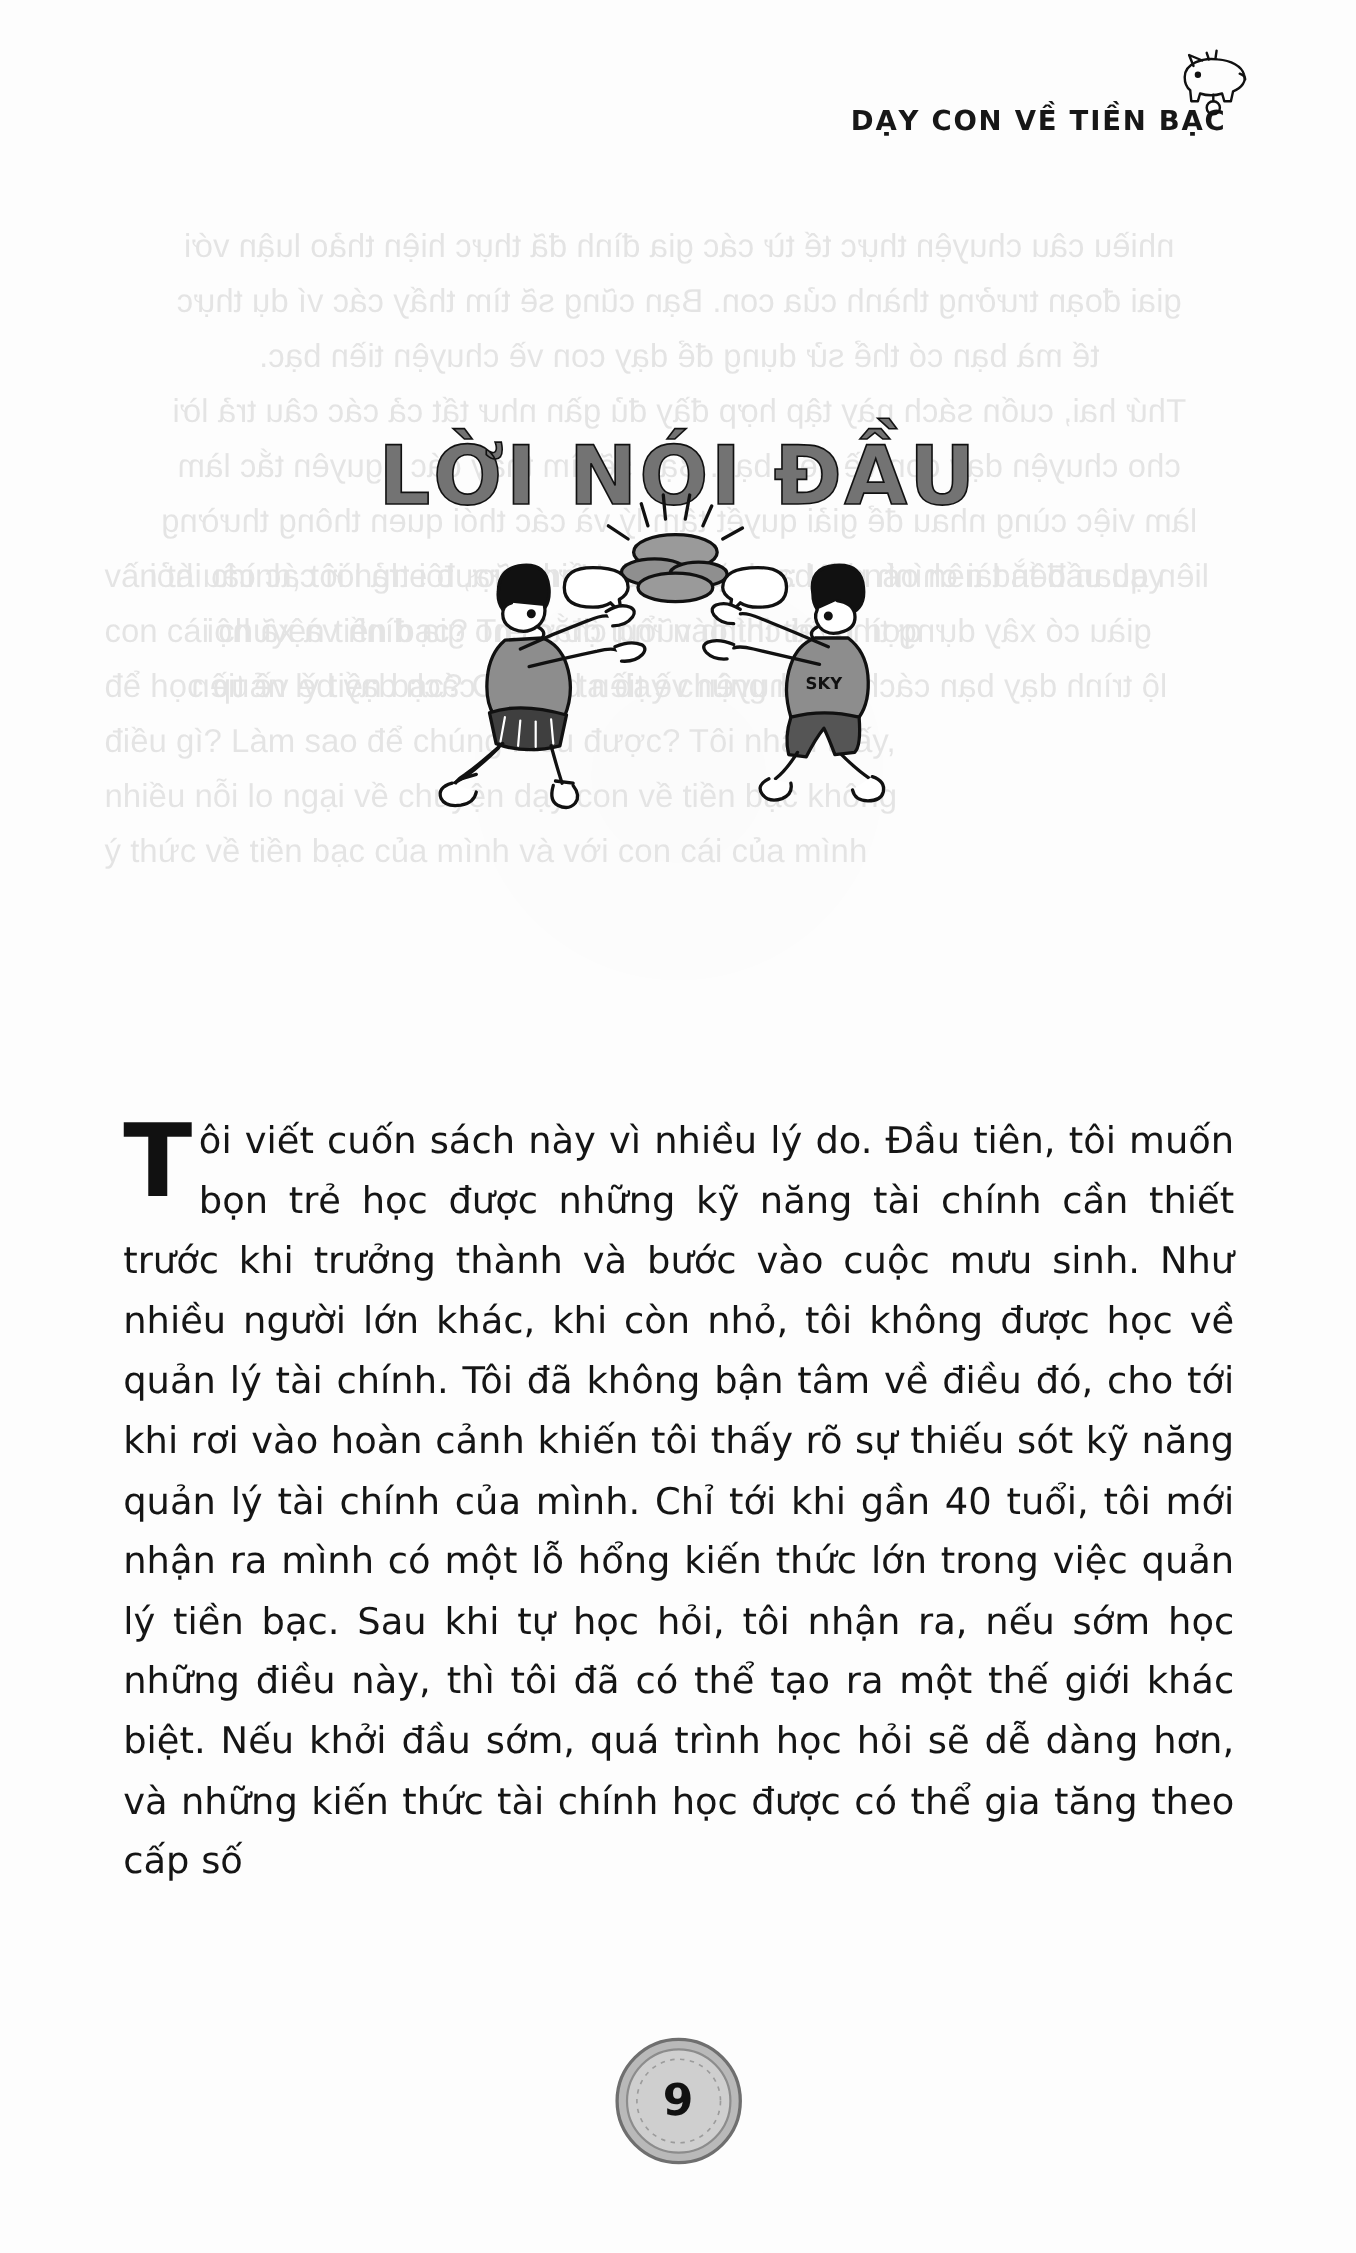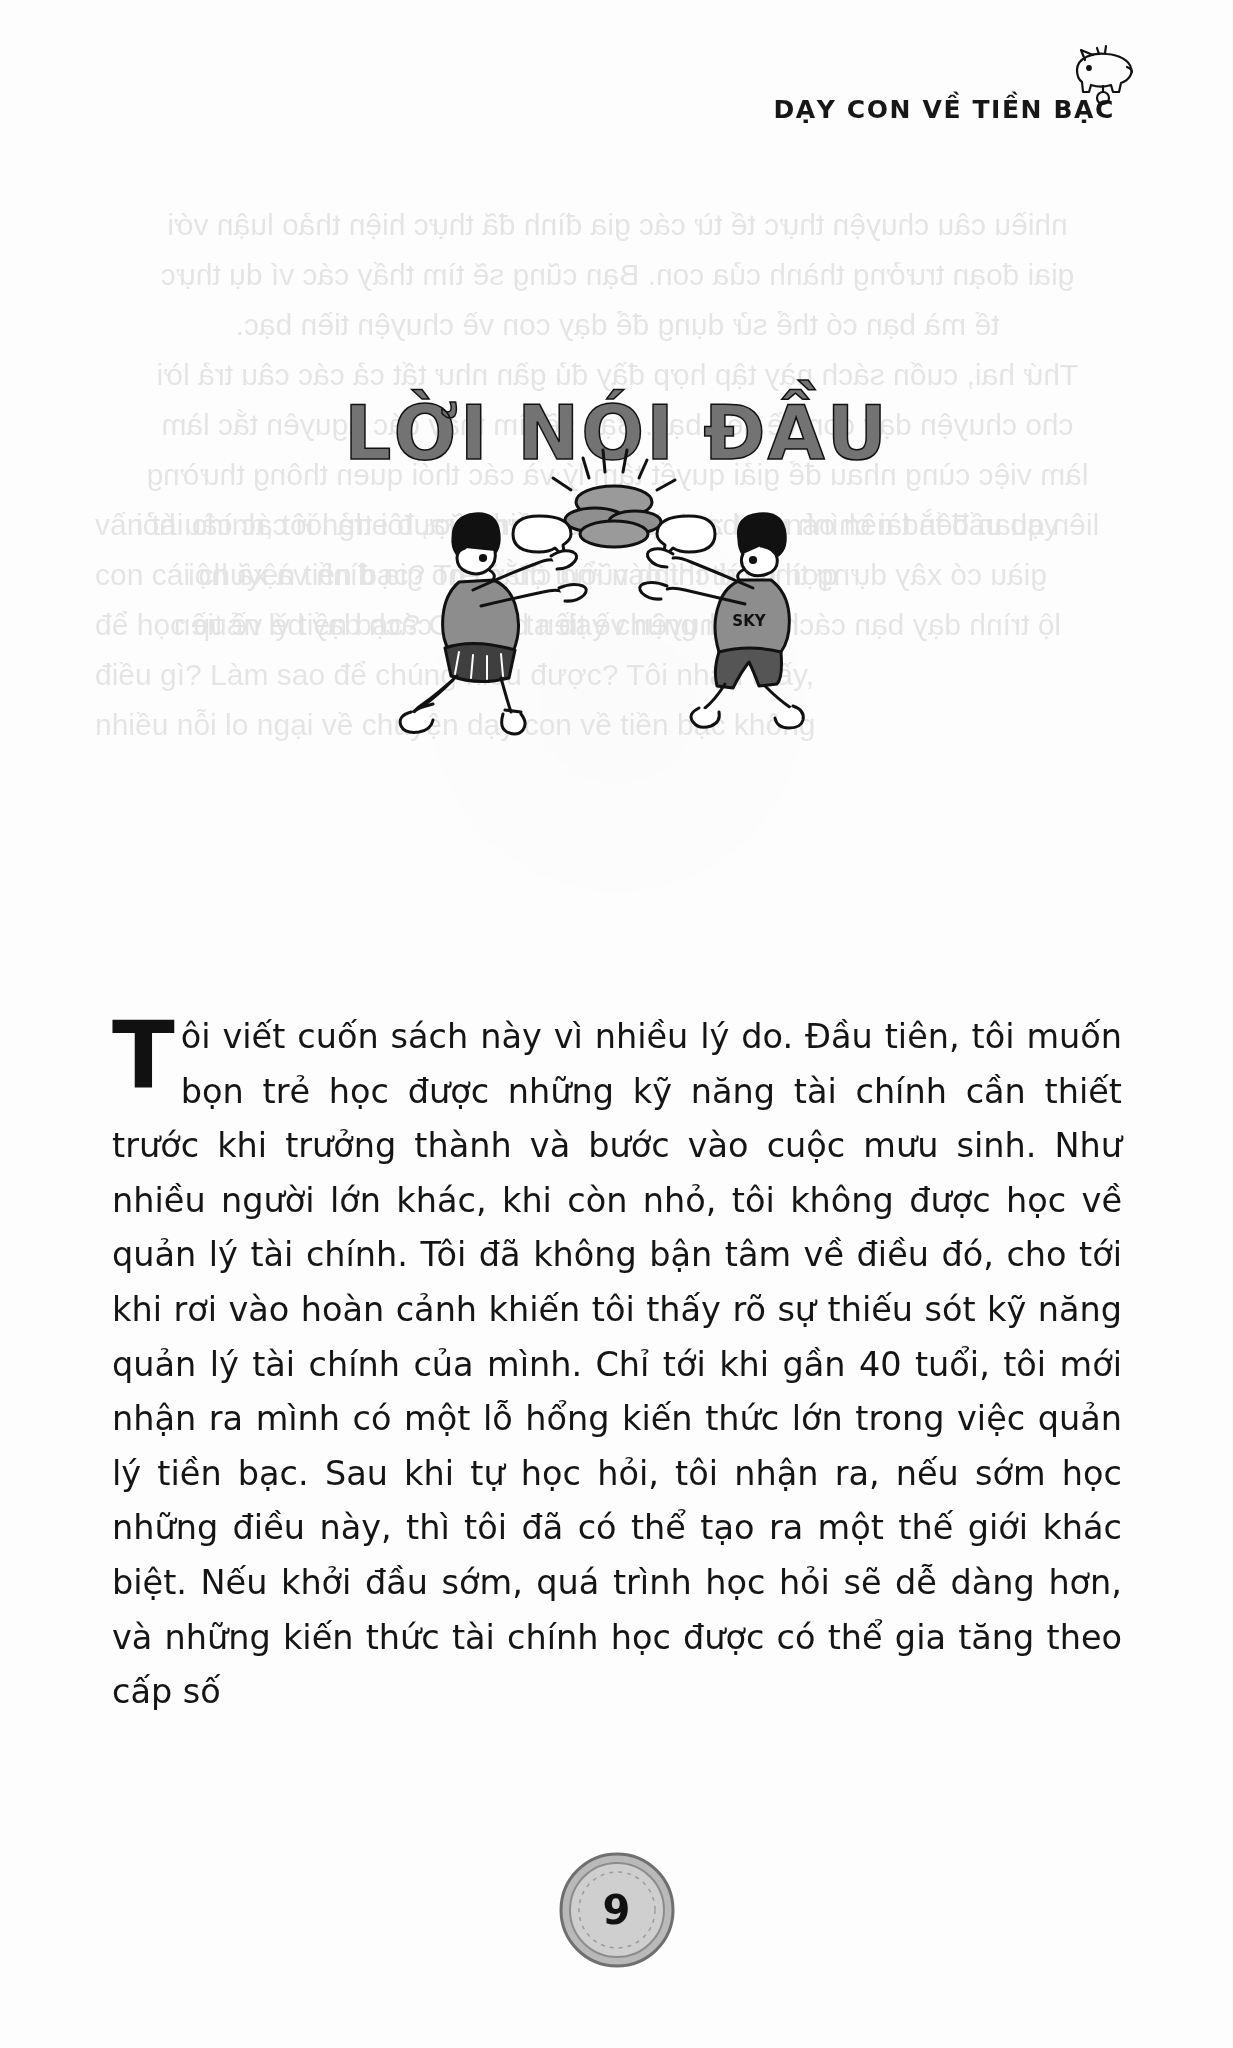--- a/index.html
+++ b/index.html
@@ -168,20 +168,21 @@
     <div class="ghost-line ghost-mirror" style="top:220px;">cho chuyện dạy con về tiền bạc. Bạn sẽ tìm thấy các nguyên tắc làm</div>
     <div class="ghost-line ghost-mirror" style="top:270px;">làm việc cùng nhau để giải quyết tâm lý và các thói quen thông thường</div>
     <div class="ghost-line ghost-mirror" style="top:320px;">liên quan đến tài chính mà bạn gặp phải. Hơn nữa, tôi trả lời các câu hỏi</div>
     <div class="ghost-line ghost-mirror" style="top:370px;">giàu có xây dựng tình tài chính vững chắc cho gia đình và xã hội</div>
     <div class="ghost-line ghost-mirror" style="top:420px;">lộ trình dạy bạn cách trò chuyện về tiền bạc và cách dạy bé về tiền</div>
     <div class="ghost-line" style="top:320px;">vấn tài chính, tôi nghe được nhiều câu hỏi như: Khi nào nên bắt đầu dạy</div>
     <div class="ghost-line" style="top:370px;">con cái chuyện tiền bạc? Trẻ ở độ tuổi nào thì thích hợp</div>
     <div class="ghost-line" style="top:420px;">để học quản lý tiền bạc? Chúng ta dạy chúng những</div>
     <div class="ghost-line" style="top:470px;">điều gì? Làm sao để chúng hiểu được? Tôi nhận thấy,</div>
     <div class="ghost-line" style="top:520px;">nhiều nỗi lo ngại về chuyện dạy con về tiền bạc không</div>
+    <div class="ghost-line" style="top:570px;">ý thức về tiền bạc của mình và với con cái của mình</div>
   </div>
 
   <div class="running-head">
     <span class="running-head-text">DẠY CON VỀ TIỀN BẠC</span>
   </div>
   <div class="piggy-icon">
     <svg viewBox="0 0 80 70" width="80" height="70" aria-hidden="true">
       <g fill="none" stroke="#111" stroke-width="2.2" stroke-linecap="round" stroke-linejoin="round">
         <path d="M14 30 C14 18, 30 12, 44 14 C56 15, 66 20, 68 28 C70 34, 66 40, 58 43 L56 52 L50 52 L48 45 C42 47, 34 47, 28 45 L26 52 L20 52 L19 42 C15 39, 14 35, 14 30 Z"></path>
         <path d="M22 20 L18 10 L30 15"></path>

